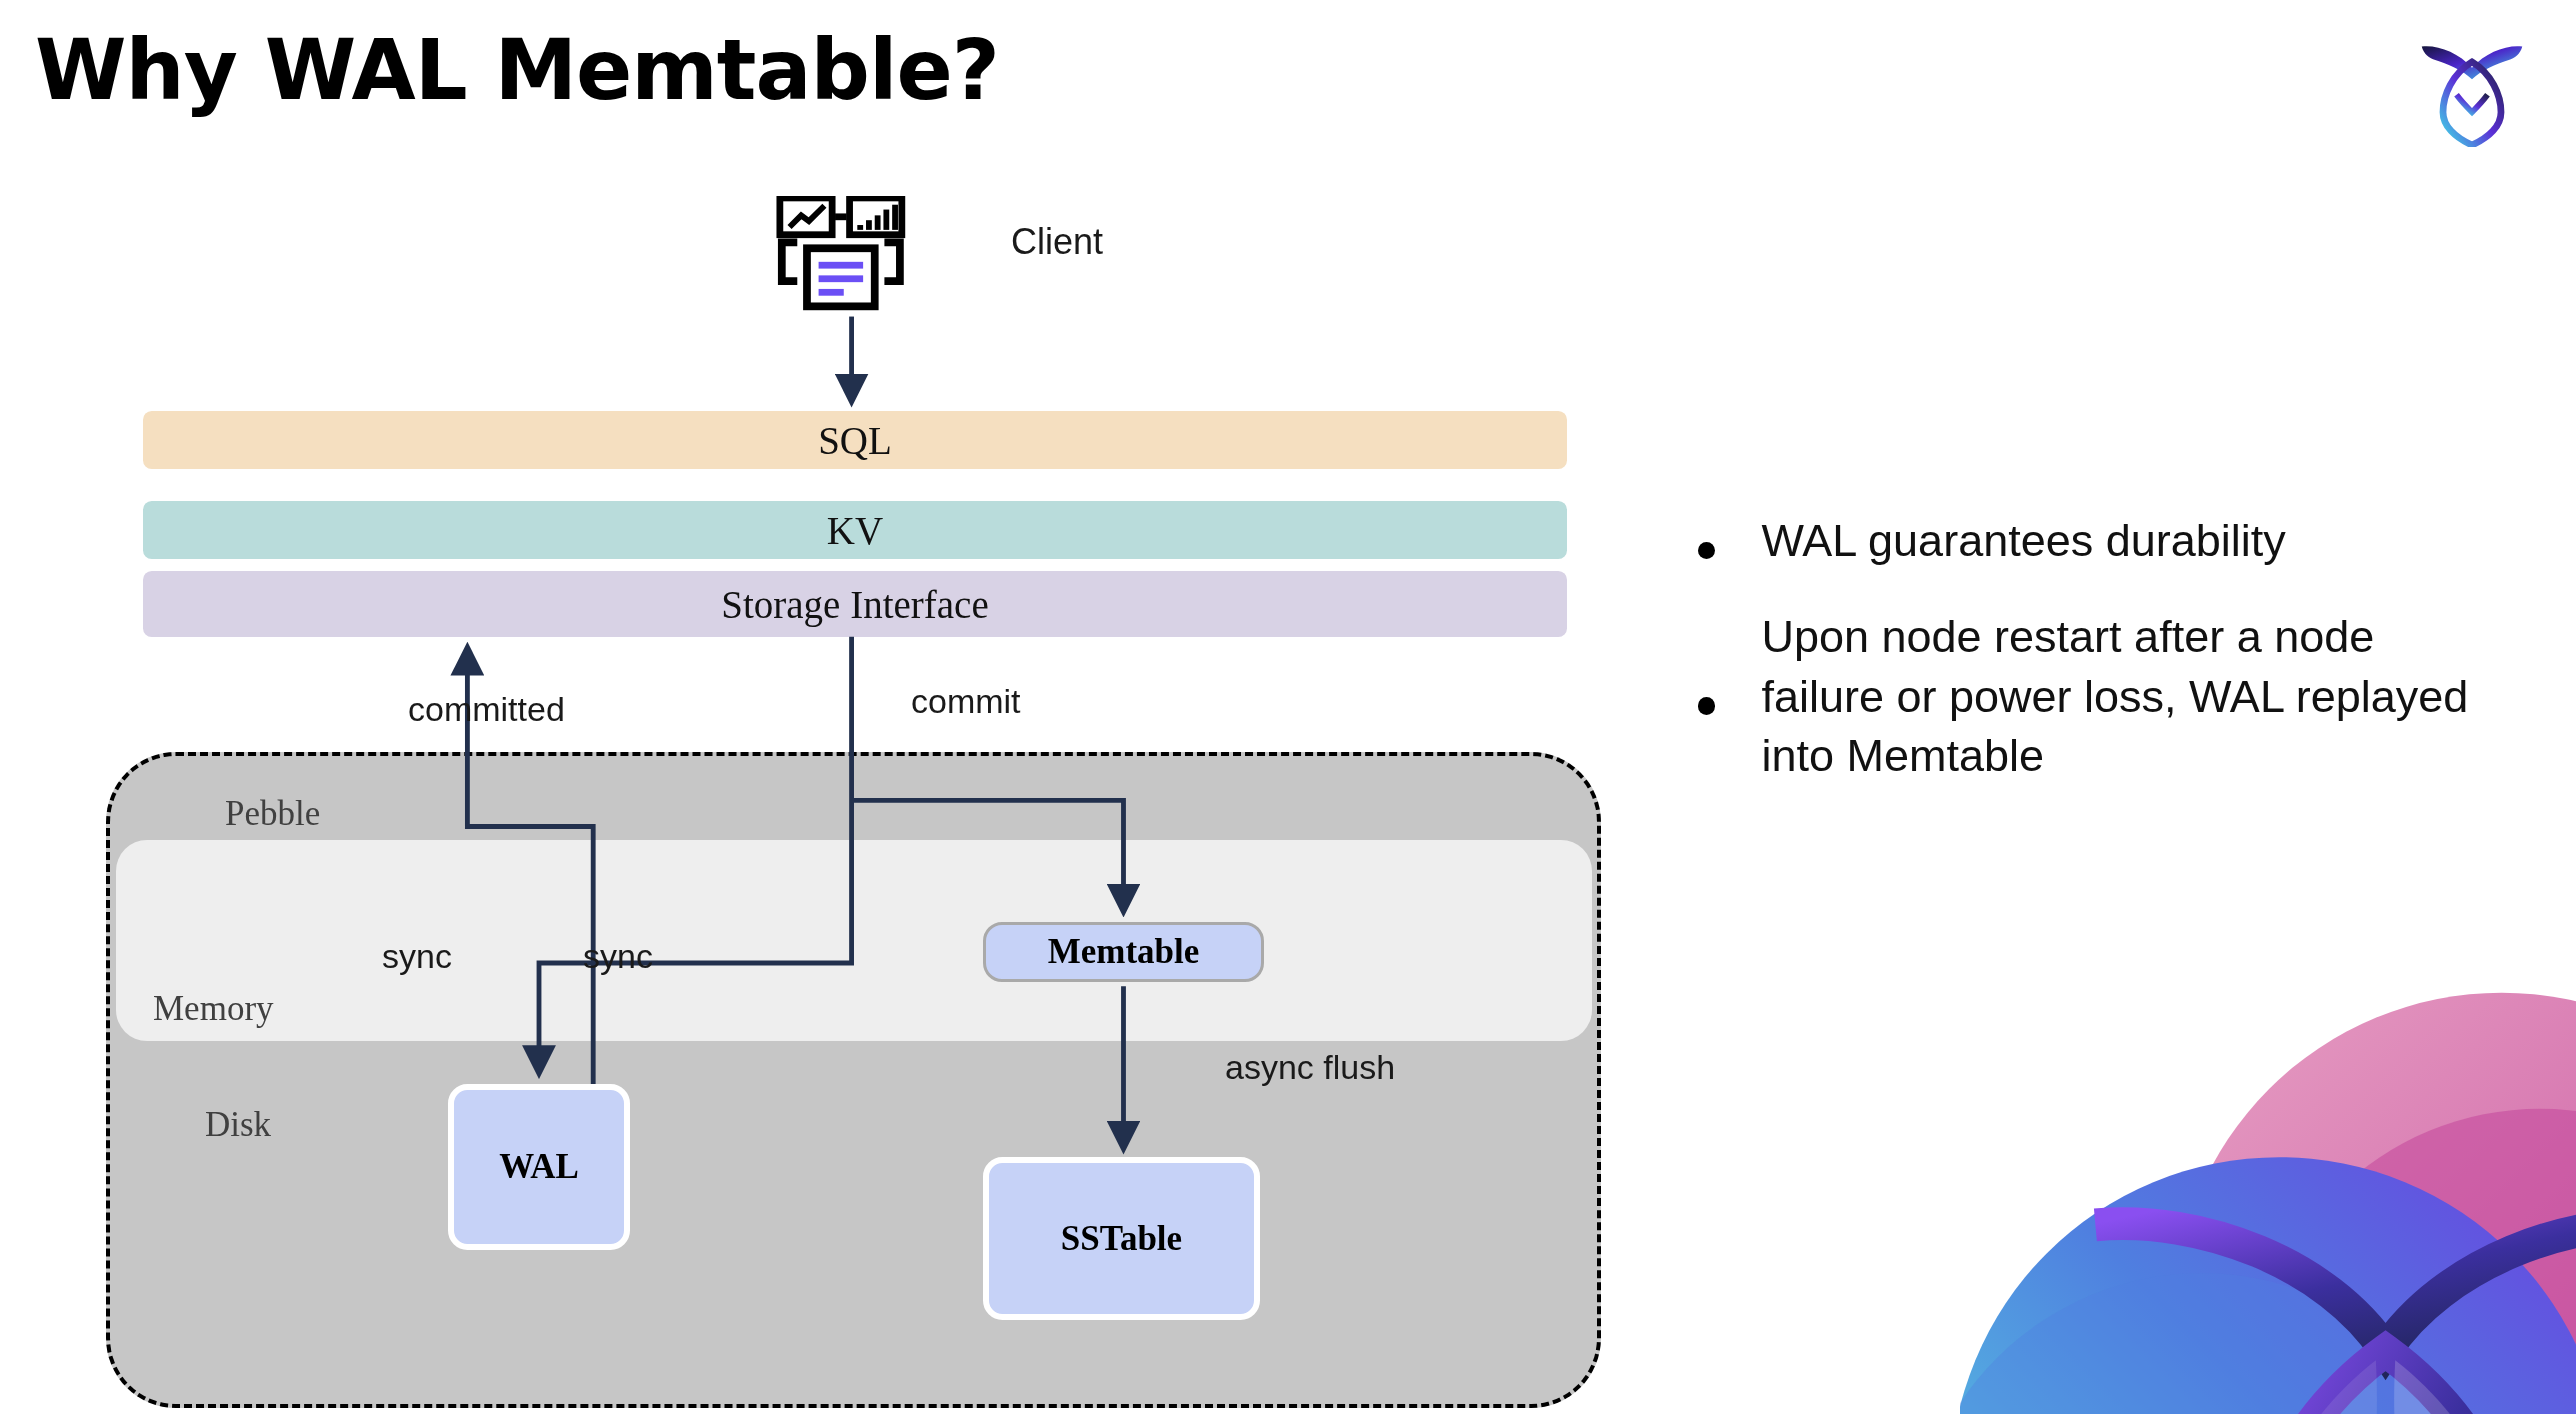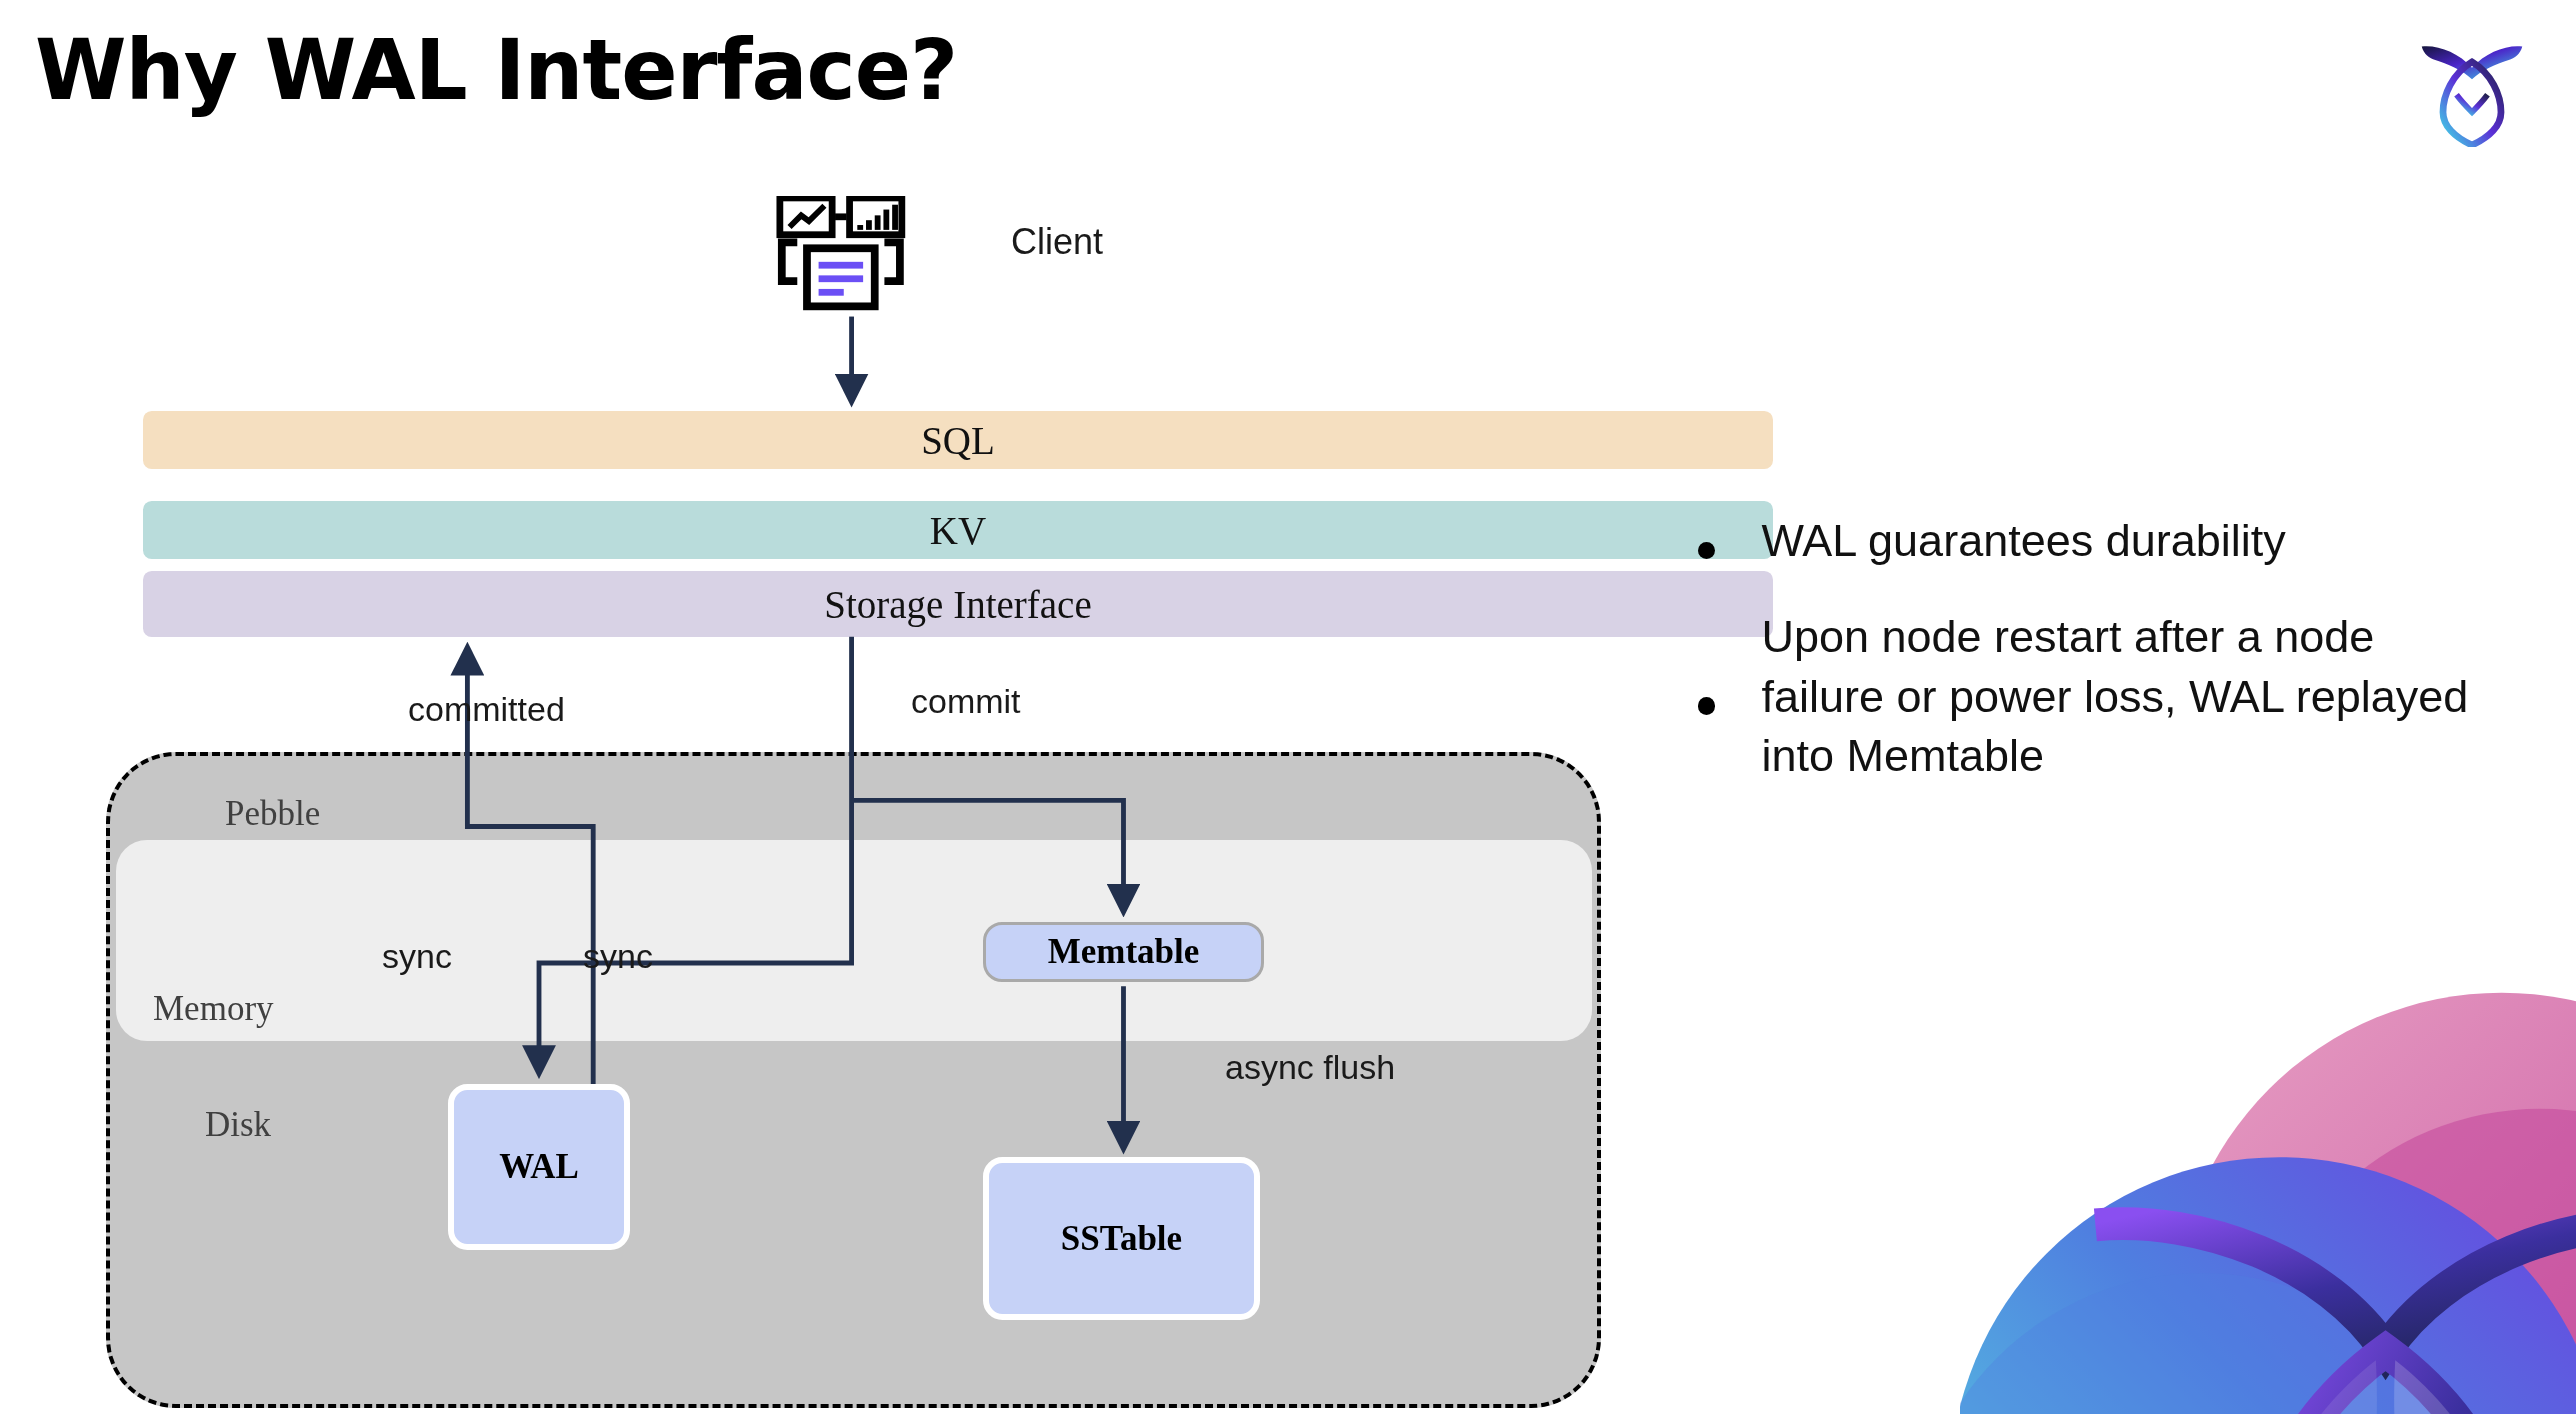--- a/index.html
+++ b/index.html
@@ -28,21 +28,21 @@
   
   #client-icon{position:absolute;left:774px;top:196px;width:155px;height:121px;}
   #client-label{
     position:absolute;left:1011px;top:221px;
     font-size:36px;color:#1a1a1a;
     font-family:"Liberation Sans", sans-serif;
   }
 
   
   .layer-bar{
-    position:absolute;left:143px;width:1630px;height:58px;border-radius:8.7px;
+    position:absolute;left:143px;width:1424px;height:58px;border-radius:8.7px;
     display:flex;align-items:center;justify-content:center;
     font-family:"Liberation Serif", serif;
     font-size:39px;color:#111111;
   }
   #layer-sql{top:411px;background:#f5dfc0;}
   #layer-kv{top:501px;background:#b9dcdb;}
   #layer-storage{top:571px;background:#d8d2e5;height:66px;}
 
   
   #pebble-box{
@@ -100,21 +100,21 @@
   .bullet-text{
     font-family:"Liberation Sans", sans-serif;
     font-size:45px;line-height:1.32;color:#111111;
   }
 </style>
 </head>
 <body>
 
 <div class="root">
 
-  <div id="slide-title">Why WAL Interface?</div>
+  <div id="slide-title">Why WAL Memtable?</div>
 
   <svg id="brand-logo" viewBox="0 0 132 120">
     <defs>
       <linearGradient id="lg-brand" x1="0" y1="0" x2="1" y2="1">
         <stop offset="0%" stop-color="#15153c"></stop>
         <stop offset="45%" stop-color="#4b25c9"></stop>
         <stop offset="100%" stop-color="#3ee0e8"></stop>
       </linearGradient>
       <linearGradient id="lg-brand2" x1="1" y1="0" x2="0" y2="1">
         <stop offset="0%" stop-color="#20204a"></stop>

